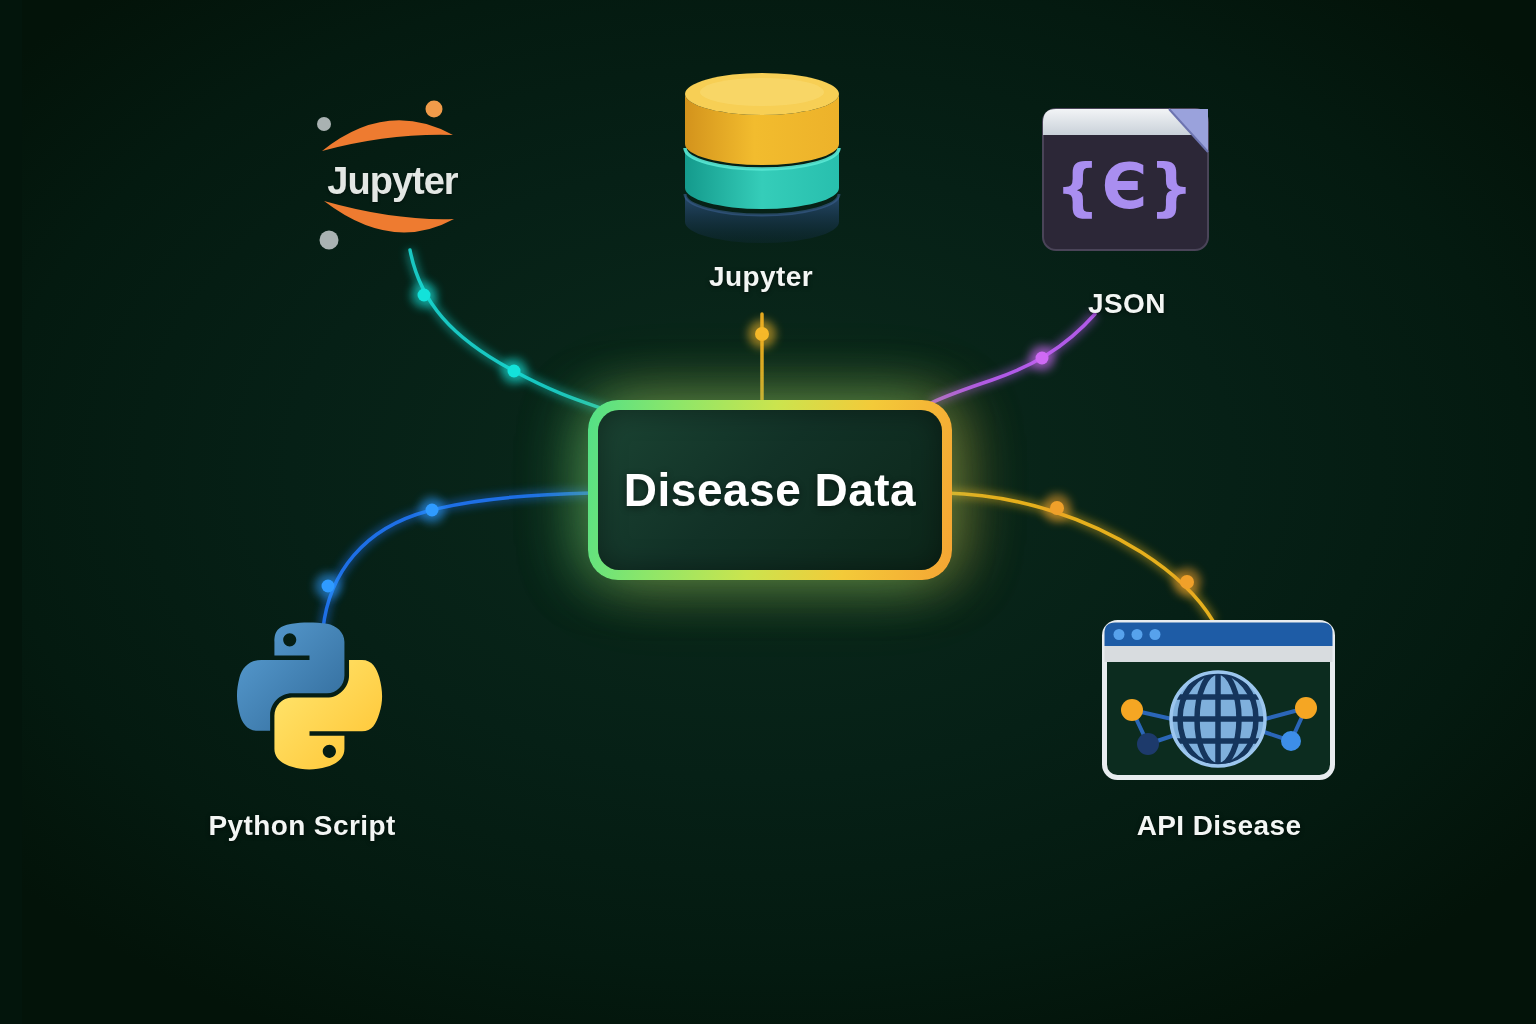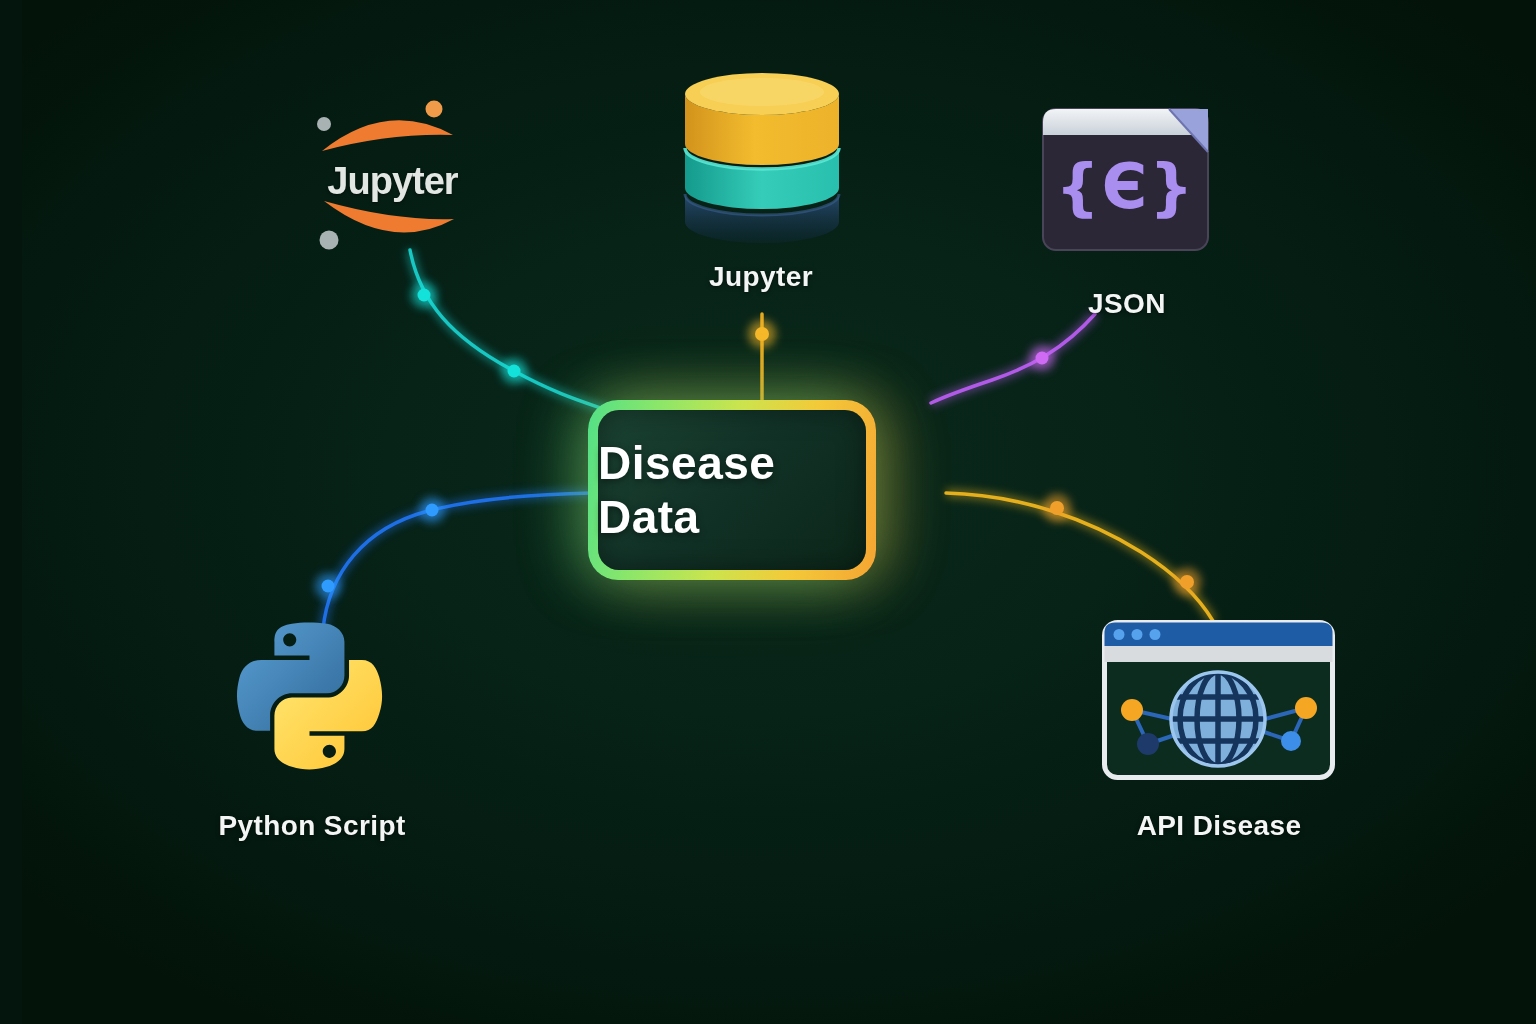--- a/index.html
+++ b/index.html
@@ -24,21 +24,21 @@
     position:absolute;z-index:3;left:288px;top:160px;width:165px;text-align:center;
     color:#e3e7e4;font-weight:700;font-size:38px;letter-spacing:-1px;
     text-shadow:0 1px 3px rgba(0,0,0,.5);
   }
   .json-glyph{
     position:absolute;z-index:3;left:1020px;top:148px;width:167px;text-align:center;
     color:#a98ef0;font-weight:600;font-size:62px;line-height:78px;
     font-family:"DejaVu Sans",sans-serif;letter-spacing:2px;
   }
   .center-wrap{
-    position:absolute;z-index:4;left:566px;top:400px;width:288px;height:180px;
+    position:absolute;z-index:4;left:566px;top:400px;width:364px;height:180px;
     box-sizing:border-box;padding:10px;border-radius:30px;
     background:linear-gradient(100deg,#52e087 0%,#8be66a 22%,#cbe44e 48%,#f3ca39 72%,#f5a533 100%);
     box-shadow:-14px 0 55px rgba(72,224,135,.35),14px 0 55px rgba(245,170,50,.35),0 0 80px rgba(170,220,90,.20);
   }
   .center-inner{
     width:100%;height:100%;border-radius:21px;
     background:linear-gradient(135deg,#1b4433 0%,#123227 45%,#0c2619 100%);
     box-shadow:inset 0 0 28px rgba(0,0,0,.38);
     display:flex;align-items:center;justify-content:center;
   }
@@ -159,21 +159,21 @@
           <stop offset="1" stop-color="#306998"></stop>
       </linearGradient>
       <linearGradient id="py" x1="0" y1="0" x2="1" y2="1">
         <stop offset="0" stop-color="#ffe873"></stop>
           <stop offset="1" stop-color="#ffc331"></stop>
       </linearGradient>
     </defs>
     <path fill-rule="evenodd" fill="url(#pb)" d="M54.9,3 C50.9,3 47.1,3.35 43.7,3.95 C33.7,5.7 31.9,9.4 31.9,16.2 V25.2 H55.5 V28.2 H23.1 C16.2,28.2 10.2,32.3 8.4,40.1 C6.2,49.1 6.1,54.7 8.4,64 C10,71 14,75.9 20.9,75.9 H29 V65.2 C29,57.4 35.7,50.6 43.7,50.6 H67.2 C73.7,50.6 79,45.2 79,38.6 V16.2 C79,9.8 73.6,5 67.2,3.95 C63.1,3.3 58.9,3 54.9,3 Z M42.2,10.2 C44.6,10.2 46.6,12.2 46.6,14.7 C46.6,17.2 44.6,19.2 42.2,19.2 C39.8,19.2 37.8,17.2 37.8,14.7 C37.8,12.2 39.8,10.2 42.2,10.2 Z"></path>
     <path fill-rule="evenodd" fill="url(#py)" d="M82.1,28.2 V38.6 C82.1,46.7 75.2,53.5 67.2,53.5 H43.7 C37.1,53.5 31.9,59.2 31.9,65.8 V88.2 C31.9,94.6 37.5,98.3 43.7,100.1 C51.1,102.3 58.3,102.7 67.2,100.1 C73.1,98.4 79,94.9 79,88.2 V79.2 H55.5 V76.2 H90.8 C97.6,76.2 100.2,71.4 102.5,64 C105,56.4 104.9,49.1 102.5,40.1 C100.8,33.7 97.6,28.2 90.8,28.2 Z M68.9,85.2 C71.3,85.2 73.3,87.2 73.3,89.7 C73.3,92.1 71.3,94.1 68.9,94.1 C66.4,94.1 64.4,92.1 64.4,89.7 C64.4,87.2 66.4,85.2 68.9,85.2 Z"></path>
   </svg>
-  <div class="node-label" style="left:290px;top:810px">Python Script</div>
+  <div class="node-label" style="left:280px;top:810px">Python Script</div>
 
   <svg class="icon" style="left:1080px;top:620px" width="233" height="160" viewBox="0 0 233 160">
     <defs>
       <clipPath id="gc">
           <circle cx="116" cy="99" r="47"></circle>
         </clipPath>
     </defs>
     <rect x="2.5" y="2.5" width="228" height="155" rx="13" fill="#0c2c1f" stroke="#e8ecef" stroke-width="5"></rect>
     <path d="M13,2.5 H220 Q230.5,2.5 230.5,13 V26 H2.5 V13 Q2.5,2.5 13,2.5 Z" fill="#1e5ca6"></path>
     <circle cx="17" cy="14.5" r="5.5" fill="#57a2ec"></circle>

